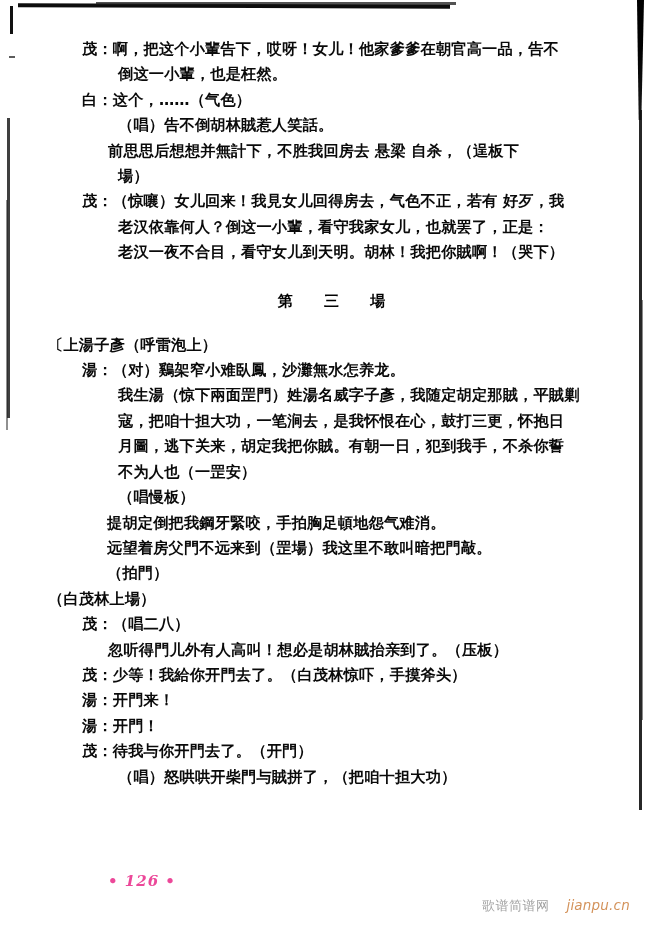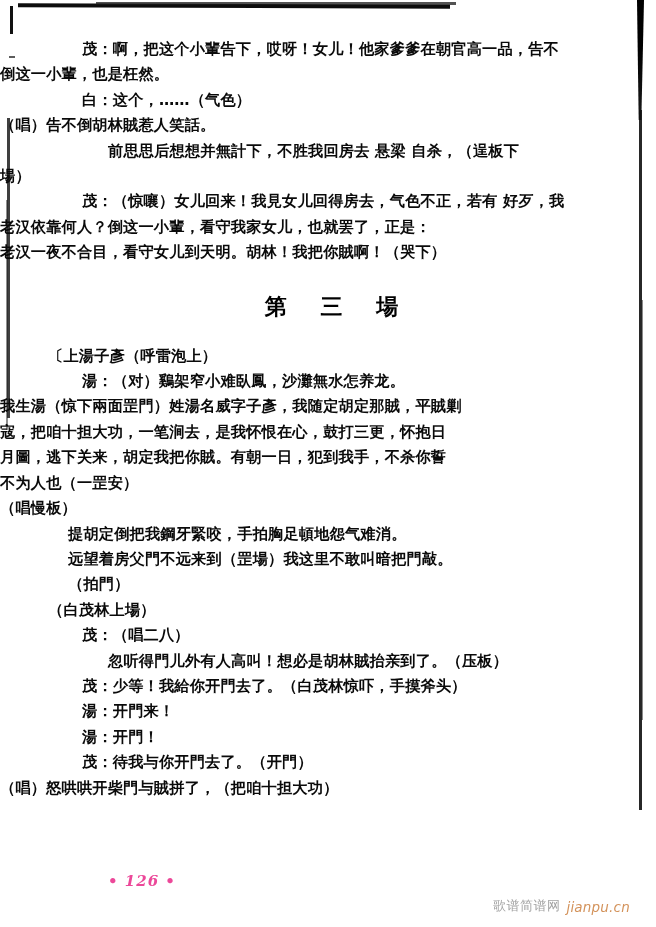--- a/index.html
+++ b/index.html
@@ -110,28 +110,28 @@
     font-family: "DejaVu Sans", sans-serif;
     font-size: 15.2px;
     line-height: 25.4px;
     font-weight: 700;
     letter-spacing: .2px;
     white-space: nowrap;
     color: #0a0a0a;
   }
   
   .ind-speaker   { padding-left: 82px; }
-  .ind-cont      { }
+  .ind-cont      { padding-left: 118px; }
   .ind-stage     { padding-left: 48px; }
   .ind-verse     { padding-left: 108px; }
-  .ind-verse2    { padding-left: 68px; }
+  .ind-verse2    { padding-left: 107px; }
 
   .scene-heading {
     text-align: center;
-    font-size: 22px;
+    font-size: 15px;
     font-weight: 700;
     letter-spacing: 13px;
     padding-top: 26px;
     padding-bottom: 22px;
     padding-left: 20px;
   }
   .gap-sm { height: 9px; }
   .gap-md { height: 14px; }
 
   .page-number {
@@ -144,22 +144,22 @@
     font-weight: 700;
     color: #ec4899;
     letter-spacing: 1px;
   }
 
   .watermark {
     position: absolute;
     right: 26px;
     bottom: 12px;
     display: flex;
-    align-items: flex-end;
-    gap: 6px;
+    align-items: flex-start;
+    gap: 17px;
     opacity: .92;
   }
   .wm-cn {
     font-family: "DejaVu Sans", sans-serif;
     font-size: 13px;
     color: #9a9a9a;
     letter-spacing: .5px;
   }
   .wm-en {
     font-family: "DejaVu Sans", sans-serif;

